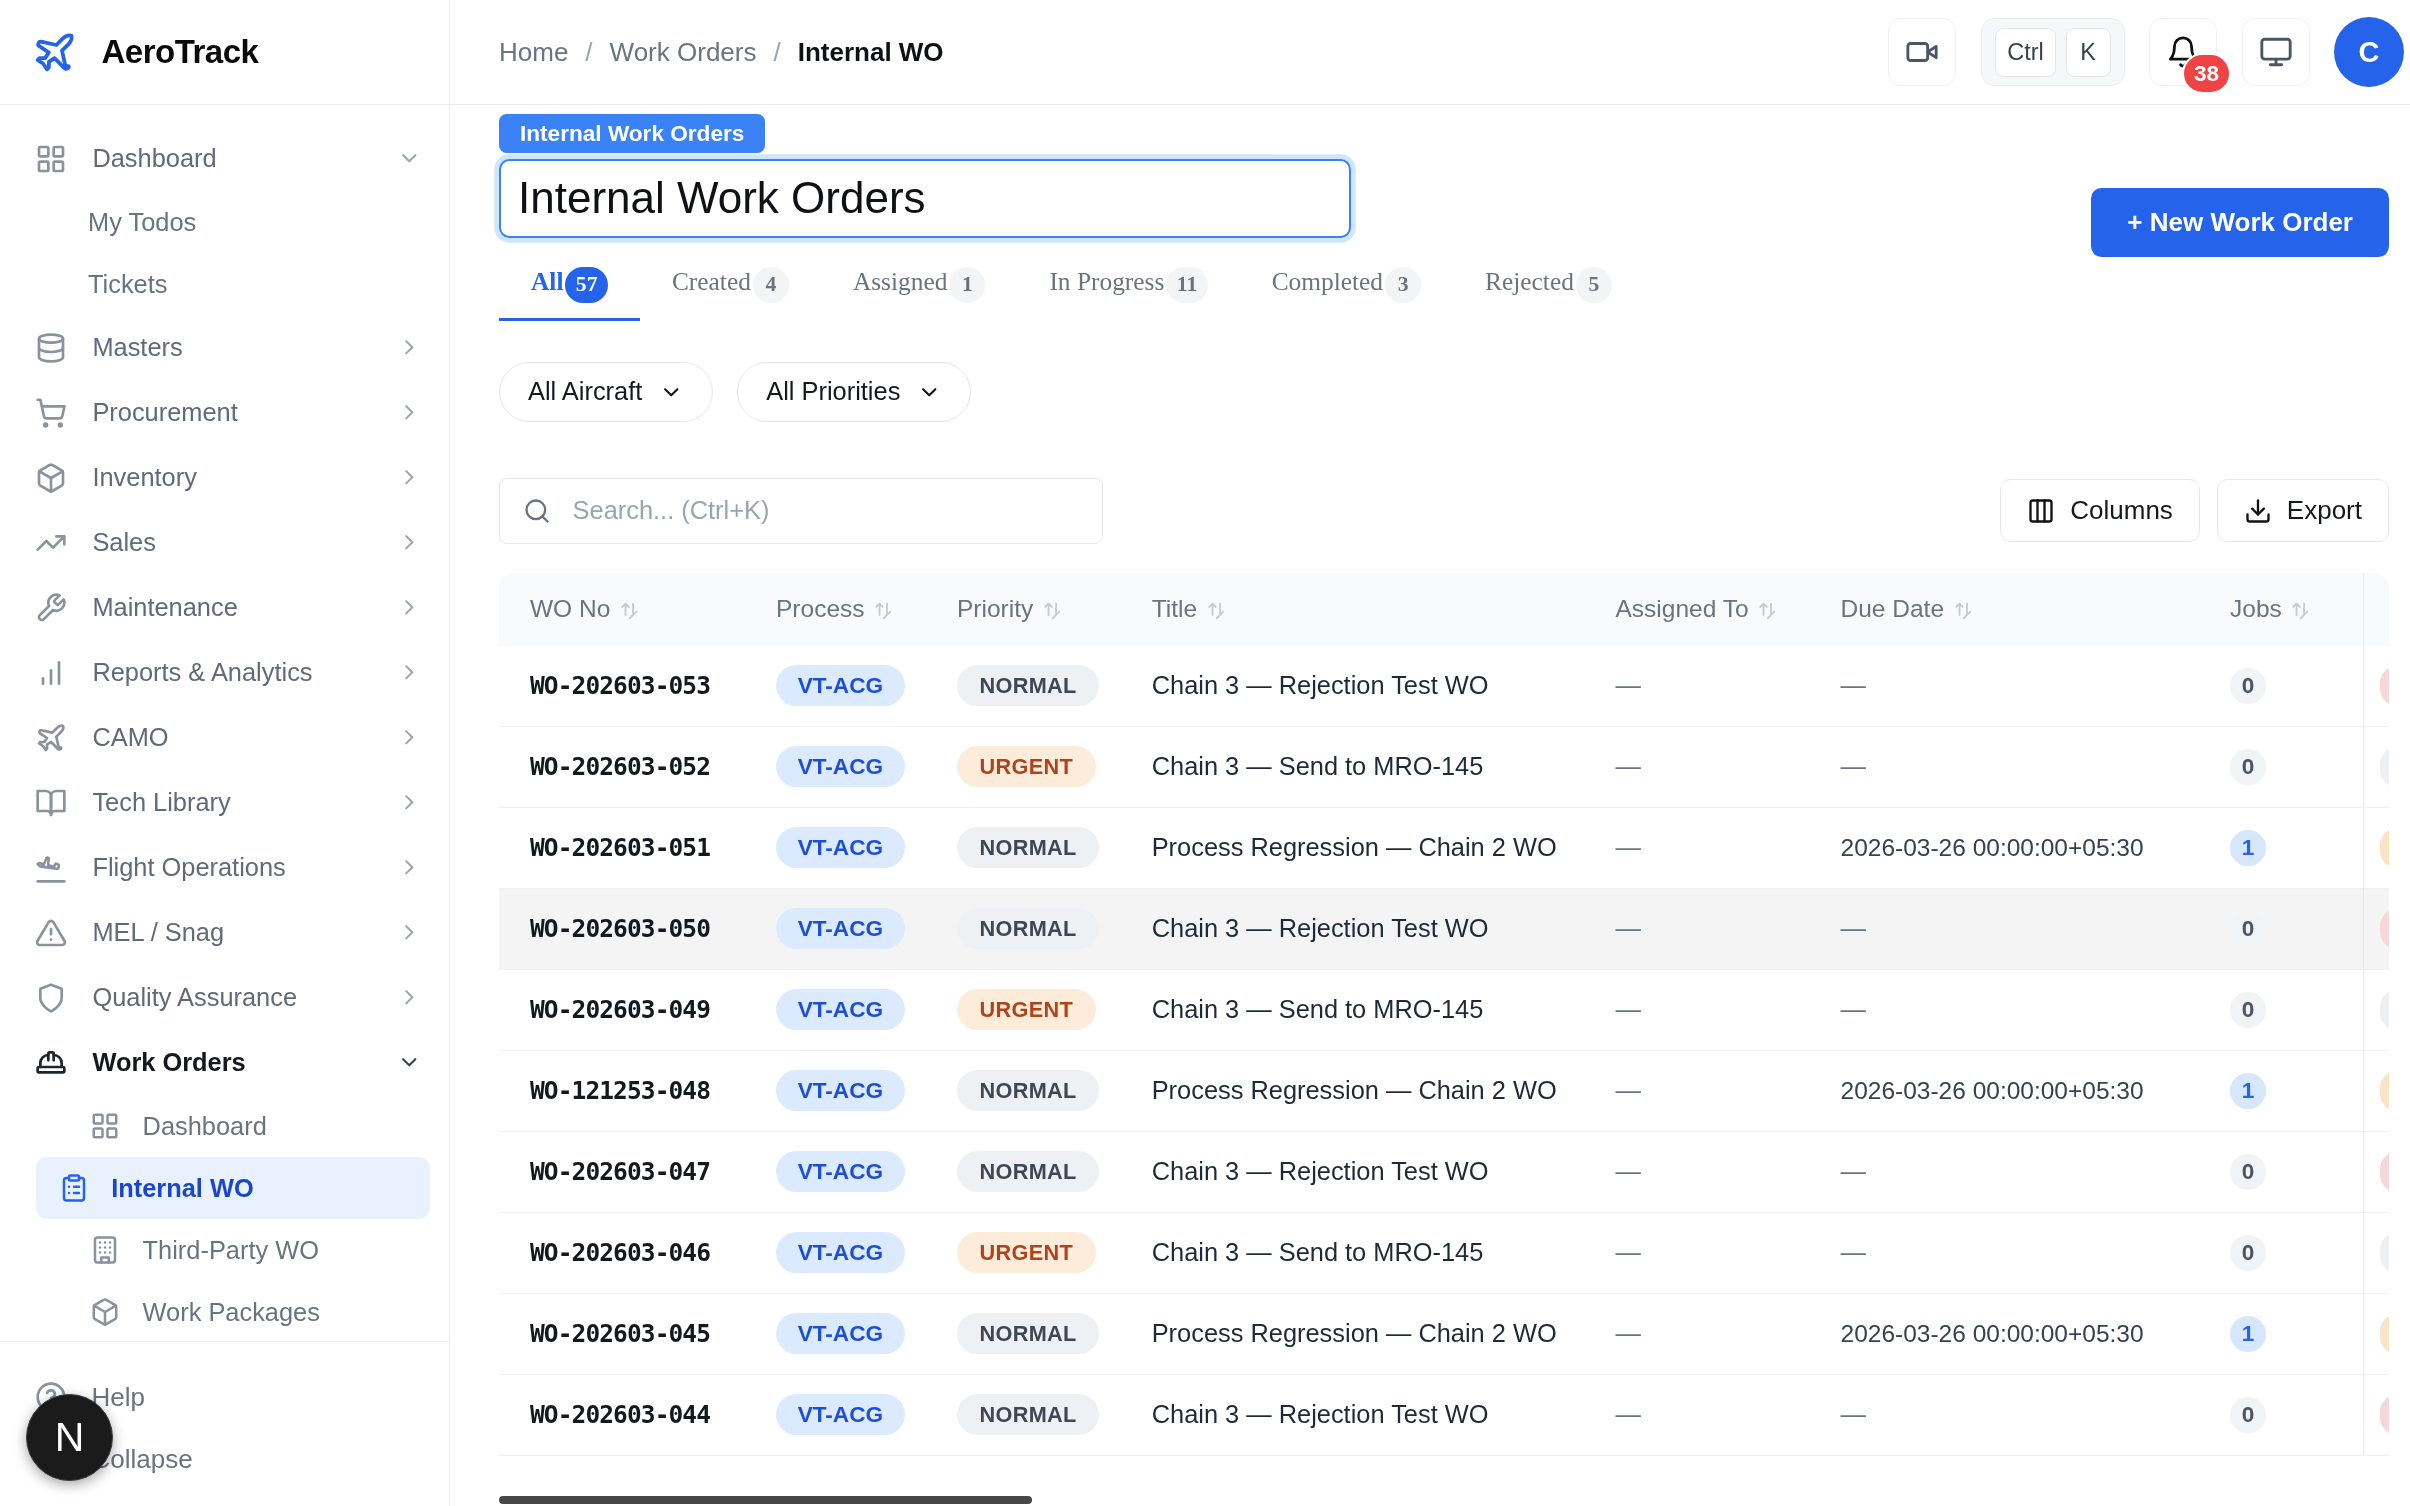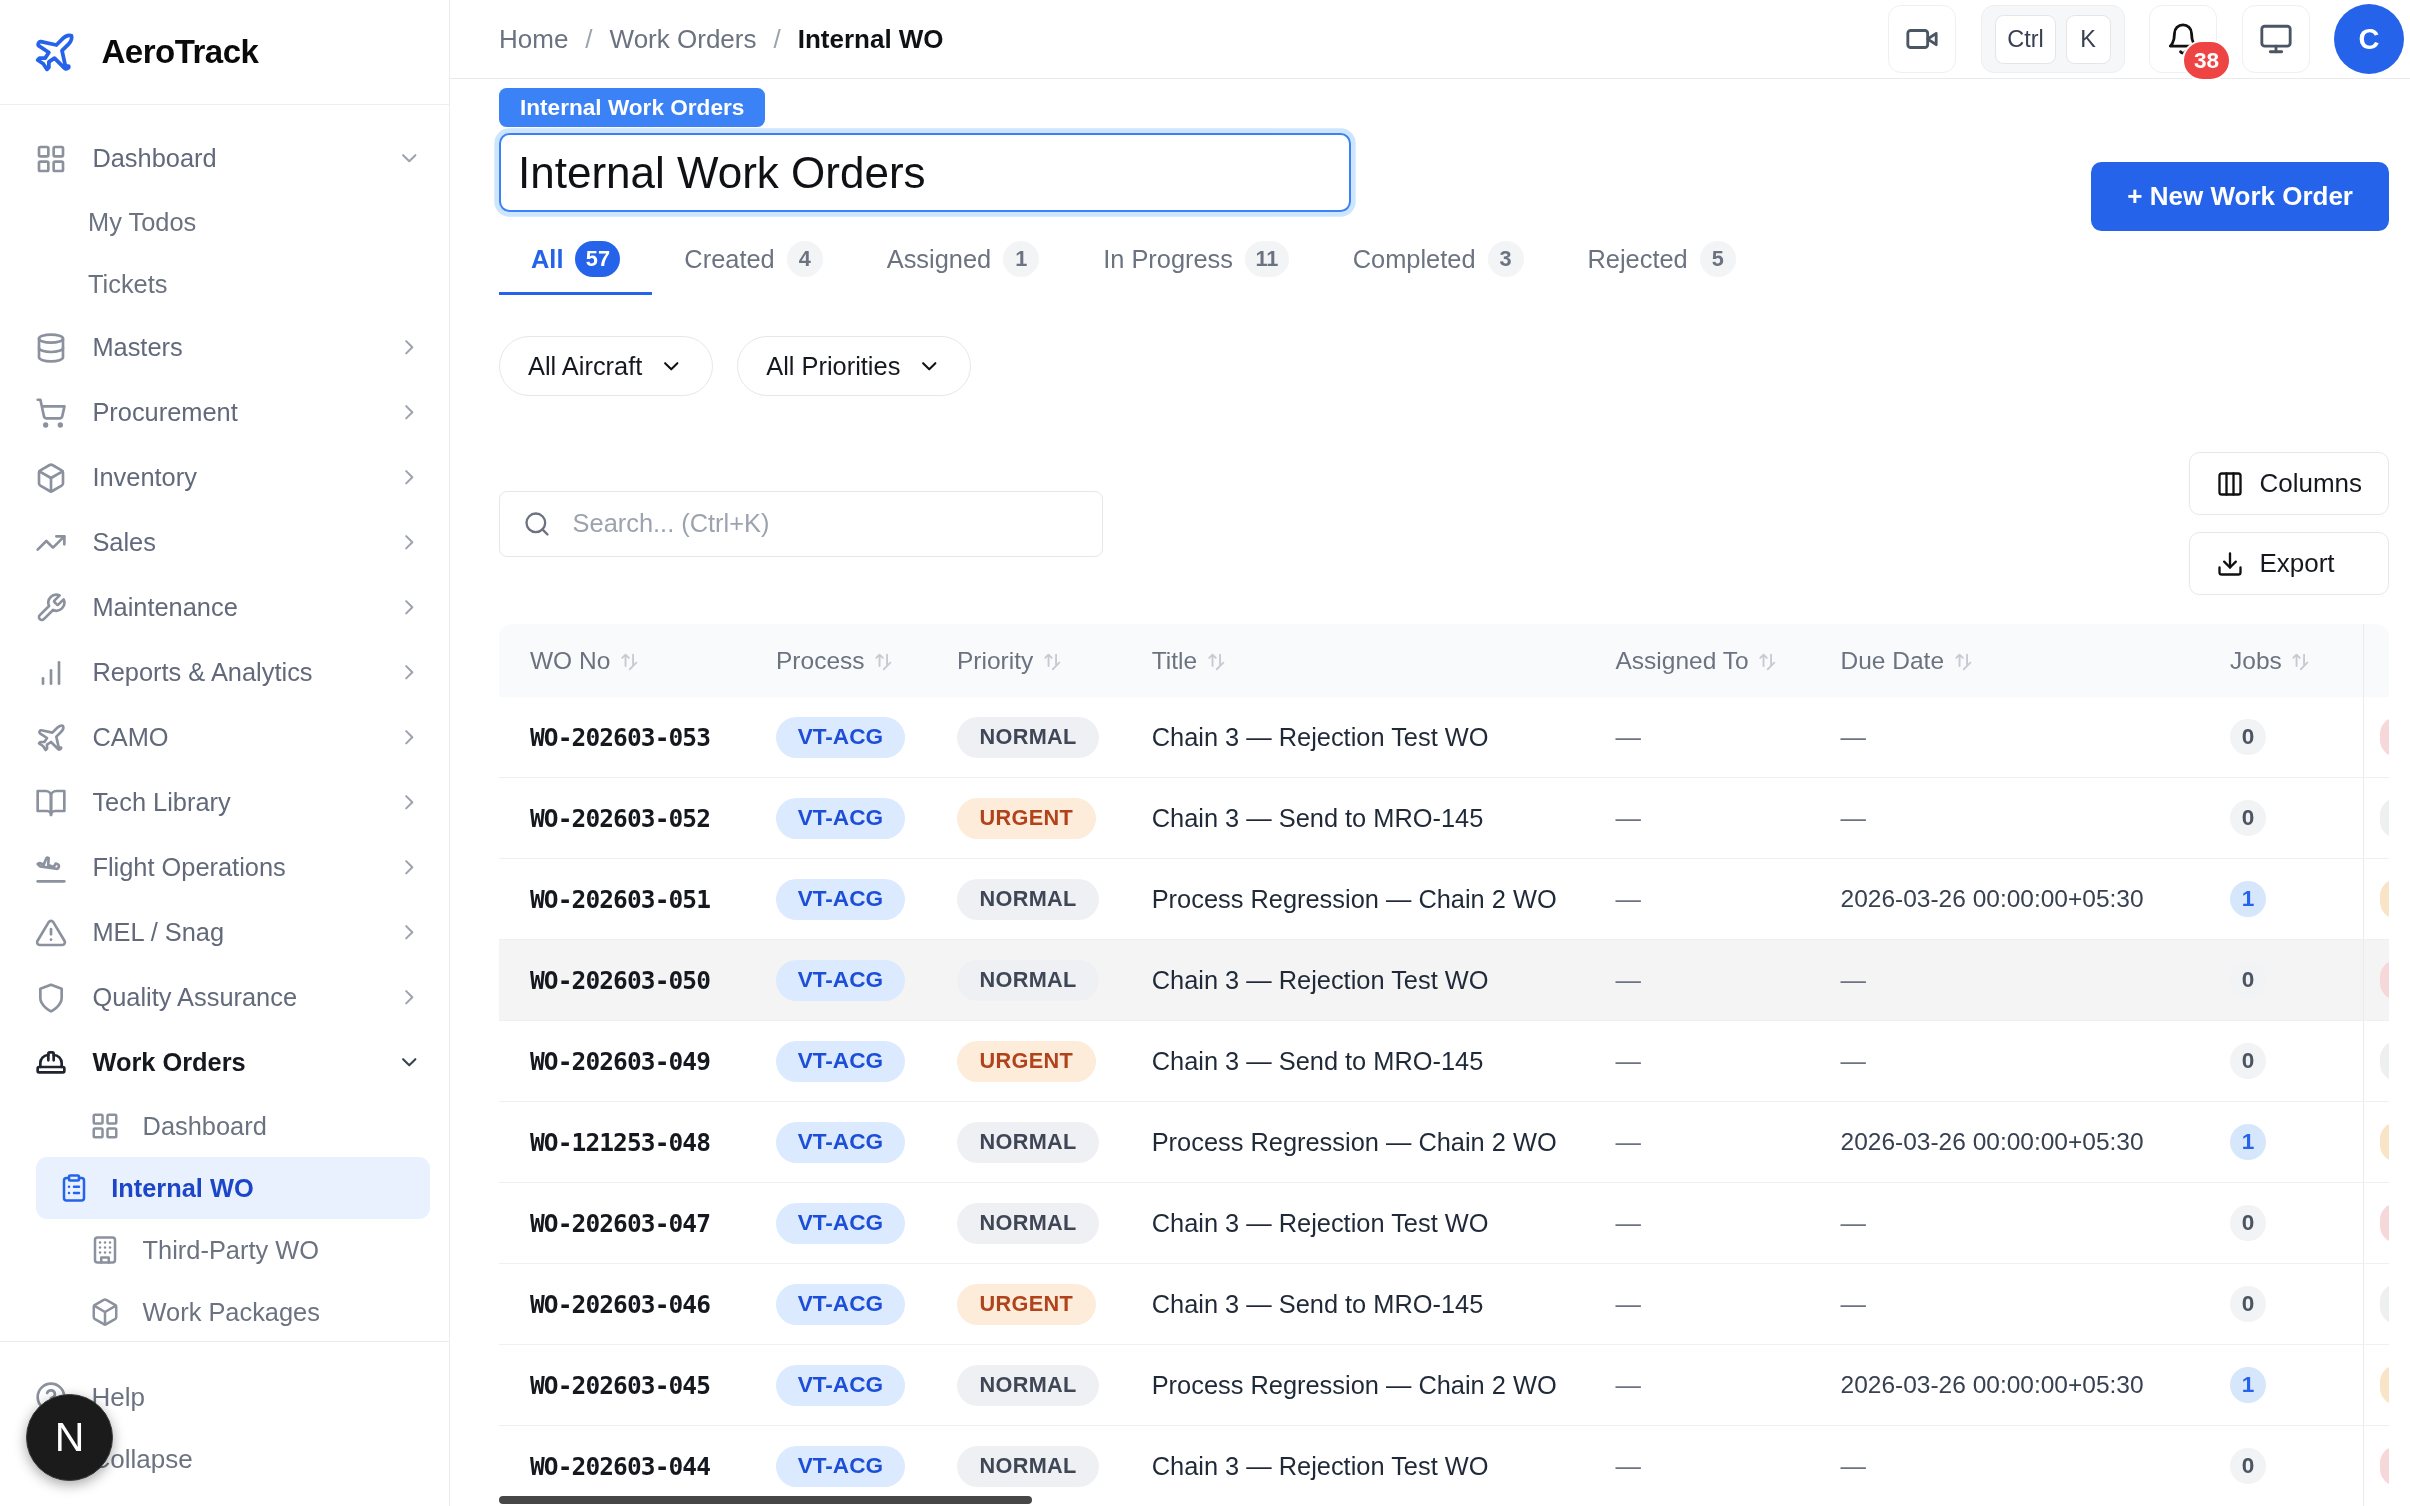--- a/index.html
+++ b/index.html
@@ -68,40 +68,40 @@
   .title-input { display:block; width:852px; height:79px; margin-top:5.6px; border:2.8px solid #3b82f6;
     border-radius:10.4px; padding:0 17px; font-size:44px; font-weight:500; color:#0f1115;
     font-family:"Liberation Sans", sans-serif; outline:none;
     box-shadow:0 0 0 4.7px rgba(147,197,253,.45); background:#fff; }
   .subtitle { margin-top:19px; font-size:25.4px; color:#6b7280; }
   .new-wo-btn { position:absolute; top:83px; right:47px; height:69px; padding:0 36px; background:#2563eb;
     color:#fff; font-size:26px; font-weight:600; border:none; border-radius:10.4px; cursor:pointer;
     font-family:"Liberation Sans", sans-serif; }
 
   .tabs { display:flex; align-items:flex-end; margin-top:36px; height:47px; }
-  .tab { display:flex; align-items:center; gap:12px; padding:0 32px 15px 32px; font-size:25.4px;
-    color:#6b7280; cursor:pointer; border-bottom:3.8px solid transparent; white-space:nowrap; }
+  .tab { display:flex; gap:2px; padding:0 32px 15px 32px; font-size:25.4px;
+    color:#6b7280; cursor:pointer; border-bottom:3.8px solid transparent; white-space:nowrap;font-family:Liberation Serif, serif; }
   .tab.active { color:#2563eb; font-weight:700; border-bottom-color:#2563eb; }
   .tab-count { min-width:36px; height:36px; border-radius:18px; background:#f3f4f6; color:#6b7280;
     font-size:21.7px; font-weight:600; display:flex; align-items:center; justify-content:center; padding:0 10.4px; }
   .tab.active .tab-count { background:#2563eb; color:#fff; }
 
   .filters { display:flex; gap:24.5px; margin-top:41px; }
   .filter-pill { height:60px; border:1.4px solid #e5e7eb; border-radius:30px; display:flex; align-items:center;
     gap:17px; padding:0 28px; font-size:25.4px; font-weight:500; color:#16181f; cursor:pointer; background:#fff; }
   .filter-pill .chev { width:24.5px; height:24.5px; color:#111; }
 
   .toolbar { display:flex; align-items:center; margin-top:56px; }
   .search-box { width:604px; height:66px; border:1.4px solid #e5e7eb; border-radius:8px; display:flex;
     align-items:center; gap:22px; padding:0 22.6px; background:#fff; }
   .search-box .icon { width:28px; height:28px; color:#6b7280; }
   .search-box input { border:none; outline:none; flex:1; font-size:25.4px; color:#111;
     font-family:"Liberation Sans", sans-serif; background:transparent; }
   .search-box input::placeholder { color:#9ca3af; }
-  .toolbar-right { margin-left:auto; display:flex; gap:17px;flex-direction:column; }
+  .toolbar-right { margin-left:auto; display:flex; gap:17px; }
   .tool-btn { height:63px; border:1.4px solid #e5e7eb; border-radius:10.4px; background:#fff; display:flex;
     align-items:center; gap:15px; padding:0 26px; font-size:26px; font-weight:500; color:#16181f;
     cursor:pointer; font-family:"Liberation Sans", sans-serif; }
   .tool-btn .icon { width:28px; height:28px; color:#111; }
 
   
   .table { margin-top:29px; width:1890px; }
   .thead { display:flex; align-items:center; height:73px; background:#f9fafb; border-radius:13px 13px 0 0;
     font-size:24.5px; color:#6b7280; font-weight:500; }
   .th { display:flex; align-items:center; gap:7.5px; cursor:pointer; white-space:nowrap; }

